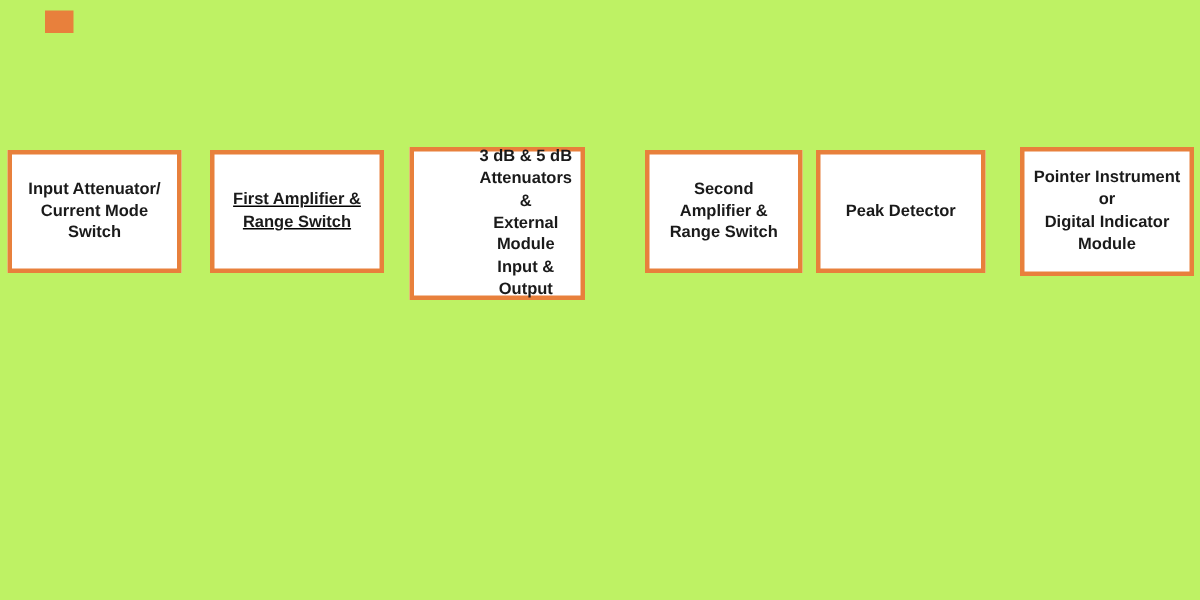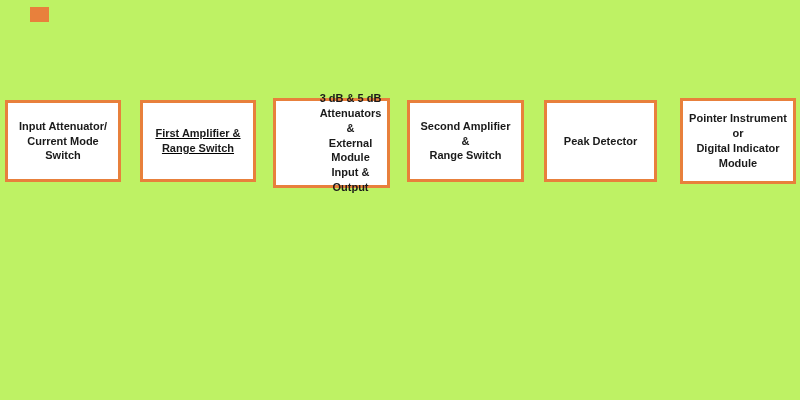--- a/index.html
+++ b/index.html
@@ -53,28 +53,28 @@
     <span class="label">Input Attenuator/
 Current Mode
 Switch</span>
   </div>
 
   <div class="block" style="left:140px; top:100px; width:116px; height:82px;text-decoration:underline;">
     <span class="label">First Amplifier &amp;
 Range Switch</span>
   </div>
 
-  <div class="block" style="left:273px; top:98px;  width:117px; height:90px;padding-left:44px;">
+  <div class="block" style="left:273px; top:98px;  width:117px; height:102px;padding-left:44px;">
     <span class="label">3 dB &amp; 5 dB
 Attenuators &amp;
 External Module
 Input &amp; Output</span>
   </div>
 
-  <div class="block" style="left:407px; top:100px; width:117px; height:82px;">
+  <div class="block" style="left:430px; top:100px; width:105px; height:82px;">
     <span class="label">Second Amplifier &amp;
 Range Switch</span>
   </div>
 
   <div class="block" style="left:680px; top:98px;  width:116px; height:86px;">
     <span class="label">Pointer Instrument
 or
 Digital Indicator
 Module</span>
   </div>

